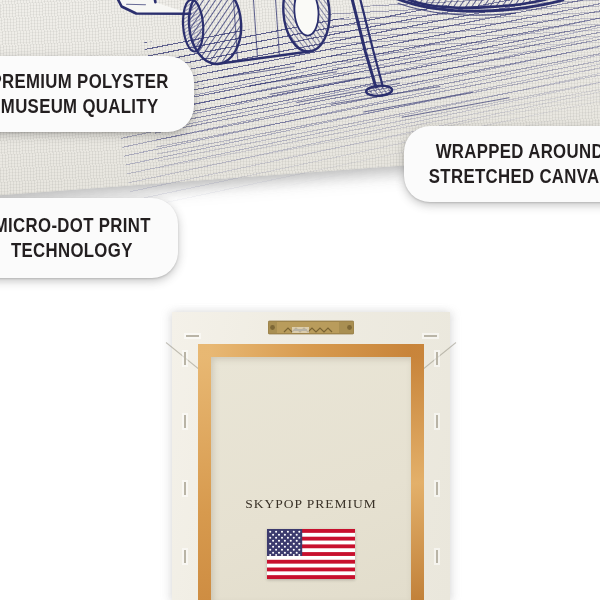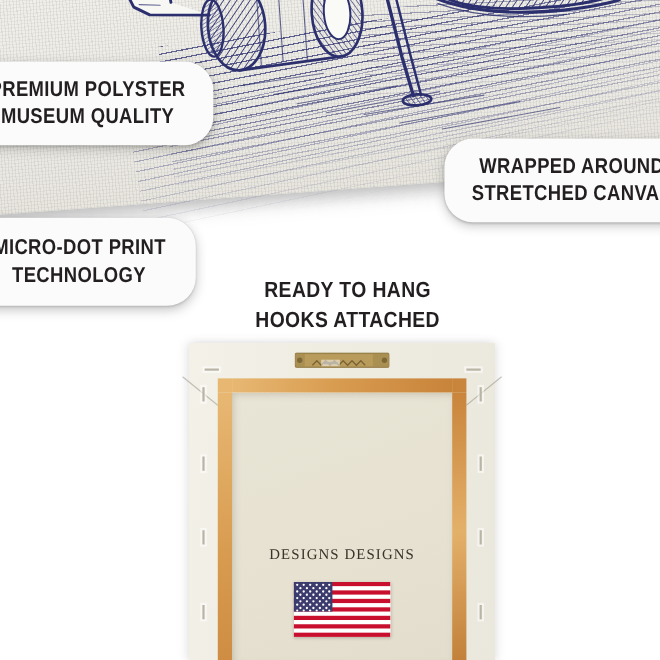--- a/index.html
+++ b/index.html
@@ -370,24 +370,20 @@
   <div class="bubble" id="bubble-wrapped">
     <div class="line">WRAPPED AROUND</div>
     <div class="line">STRETCHED CANVAS</div>
   </div>
 
   <div class="bubble" id="bubble-microdot">
     <div class="line">MICRO-DOT PRINT</div>
     <div class="line">TECHNOLOGY</div>
   </div>
 
-  <div id="callout-hang">
-    <div class="line">READY TO HANG</div>
-    <div class="line">HOOKS ATTACHED</div>
-  </div>
 
   <div id="canvas-back">
     <div class="back-fabric"></div>
 
     <div class="fold tl"></div>
     <div class="fold tr"></div>
 
     <div class="hanger">
       <svg viewBox="0 0 86 15" width="86" height="15" aria-hidden="true">
         <rect x="0" y="1" width="86" height="13" rx="1.5" fill="#a98f52" stroke="#8d7440" stroke-width="0.7"></rect>
@@ -410,21 +406,21 @@
     <div class="staple v" style="right:12px; top:40px;"></div>
     <div class="staple v" style="right:12px; top:103px;"></div>
     <div class="staple v" style="right:12px; top:170px;"></div>
     <div class="staple v" style="right:12px; top:238px;"></div>
 
     <div class="stretcher">
       <div class="grain"></div>
     </div>
 
     <div class="inner-canvas">
-      <div class="brand">DESIGNS DESIGNS</div>
+      <div class="brand">SKYPOP PREMIUM</div>
 
       <div class="flag-wrap">
         <svg viewBox="0 0 88 50" width="88" height="50" aria-hidden="true">
           <rect width="88" height="50" fill="#ffffff"></rect>
           <g fill="#c8102e">
             <rect y="0" width="88" height="3.85"></rect>
             <rect y="7.7" width="88" height="3.85"></rect>
             <rect y="15.4" width="88" height="3.85"></rect>
             <rect y="23.1" width="88" height="3.85"></rect>
             <rect y="30.8" width="88" height="3.85"></rect>

